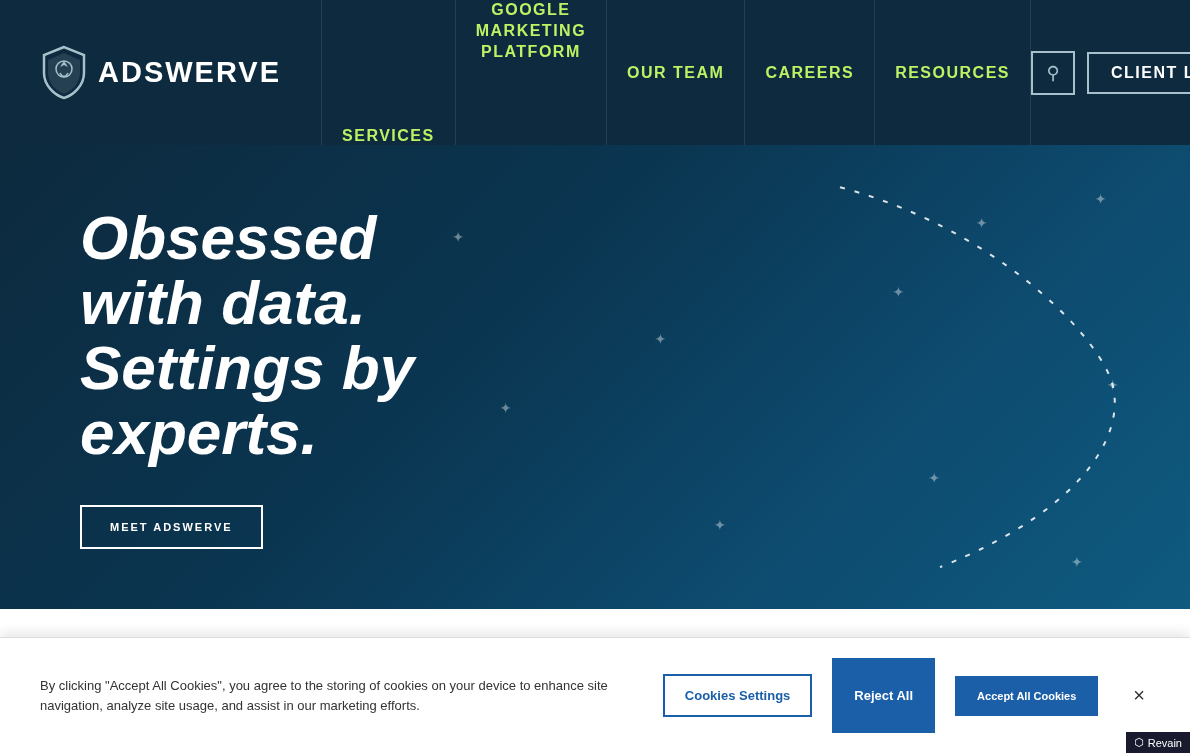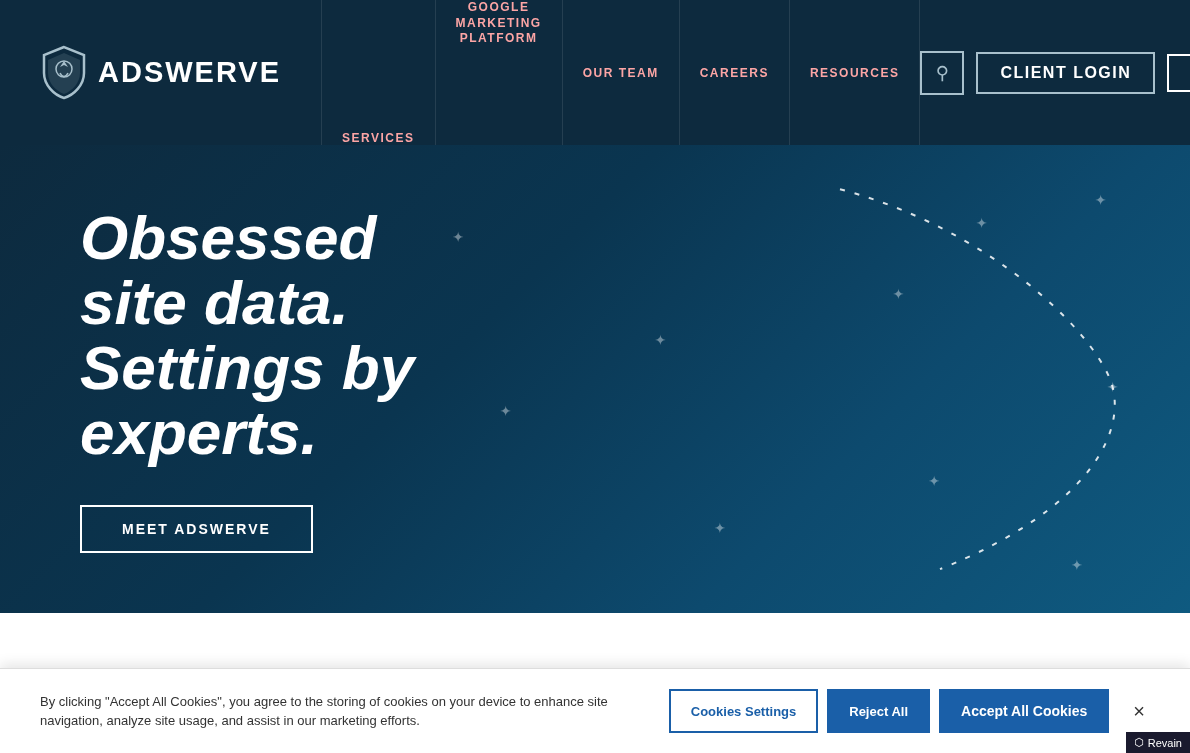--- a/index.html
+++ b/index.html
@@ -40,22 +40,22 @@
     }
     .nav {
       display: flex;
       align-items: stretch;
       height: 145px;
     }
     .nav-item {
       display: flex;
       align-items: center;
       padding: 0 20px;
-      color: #fca5a5;
-      font-size: 12px;
+      color: #bef264;
+      font-size: 16px;
       font-weight: bold;
       letter-spacing: 1.5px;
       text-transform: uppercase;
       cursor: pointer;
       border-right: 1px solid rgba(255,255,255,0.1);
       white-space: nowrap;
       text-decoration: none;
     }
     .nav-item:first-child {
       border-left: 1px solid rgba(255,255,255,0.1);
@@ -128,22 +128,22 @@
       font-size: 62px;
       font-weight: 900;
       line-height: 1.05;
       margin-bottom: 40px;
       font-style: italic;
     }
     .meet-btn {
       background: transparent;
       border: 2px solid #fff;
       color: #fff;
-      padding: 14px 40px;
-      font-size: 14px;
+      padding: 14px 28px;
+      font-size: 11px;
       font-weight: bold;
       letter-spacing: 2px;
       text-transform: uppercase;
       cursor: pointer;
       text-align: center;
     }
 
     
     .hero-dots {
       position: absolute;
@@ -195,48 +195,49 @@
     .cookie-text {
       color: #333;
       font-size: 13px;
       line-height: 1.5;
       max-width: 700px;
       flex: 1;
       margin-right: 30px;
     }
     .cookie-buttons {
       display: flex;
-      gap: 9px;
+      align-items: center;
+      gap: 20px;
     }
     .cookie-settings-btn {
       background: #fff;
       border: 2px solid #1a5fa8;
       color: #1a5fa8;
       padding: 12px 20px;
       font-size: 13px;
       font-weight: bold;
       cursor: pointer;
       white-space: nowrap;
     }
     .reject-all-btn {
       background: #1a5fa8;
       border: 2px solid #1a5fa8;
       color: #fff;
-      padding: 12px 20px;
+      padding: 28px 20px;
       font-size: 13px;
       font-weight: bold;
       cursor: pointer;
       white-space: nowrap;
     }
     .accept-all-btn {
       background: #1a5fa8;
       border: 2px solid #1a5fa8;
       color: #fff;
       padding: 12px 20px;
-      font-size: 14px;
+      font-size: 11px;
       font-weight: bold;
       cursor: pointer;
       white-space: nowrap;
     }
     .cookie-close {
       background: none;
       border: none;
       font-size: 20px;
       cursor: pointer;
       color: #333;
@@ -315,21 +316,21 @@
   <span class="star" style="top:50%; left:93%;">✦</span>
 
   <svg class="hero-dots" viewBox="0 0 700 400" preserveAspectRatio="xMidYMid meet">
 
     <path d="M350 10 C 500 50, 600 150, 620 200 C 640 250, 600 330, 450 390" fill="none" stroke="white" stroke-width="2" stroke-dasharray="5,10" opacity="0.85"></path>
   </svg>
 
   <div class="hero-content">
     <h1 class="hero-title">
       <span>Obsessed</span><br>
-      <span>site data.</span><br>
+      <span>with data.</span><br>
       <span>Settings by</span><br>
       <span>experts.</span>
     </h1>
     <button class="meet-btn">MEET ADSWERVE</button>
   </div>
 </section>
 
 <section class="insights">
   <h2 class="insights-title">Insights</h2>
   <p class="insights-subtitle">Featured resources from Adswerve's industry experts.</p>

